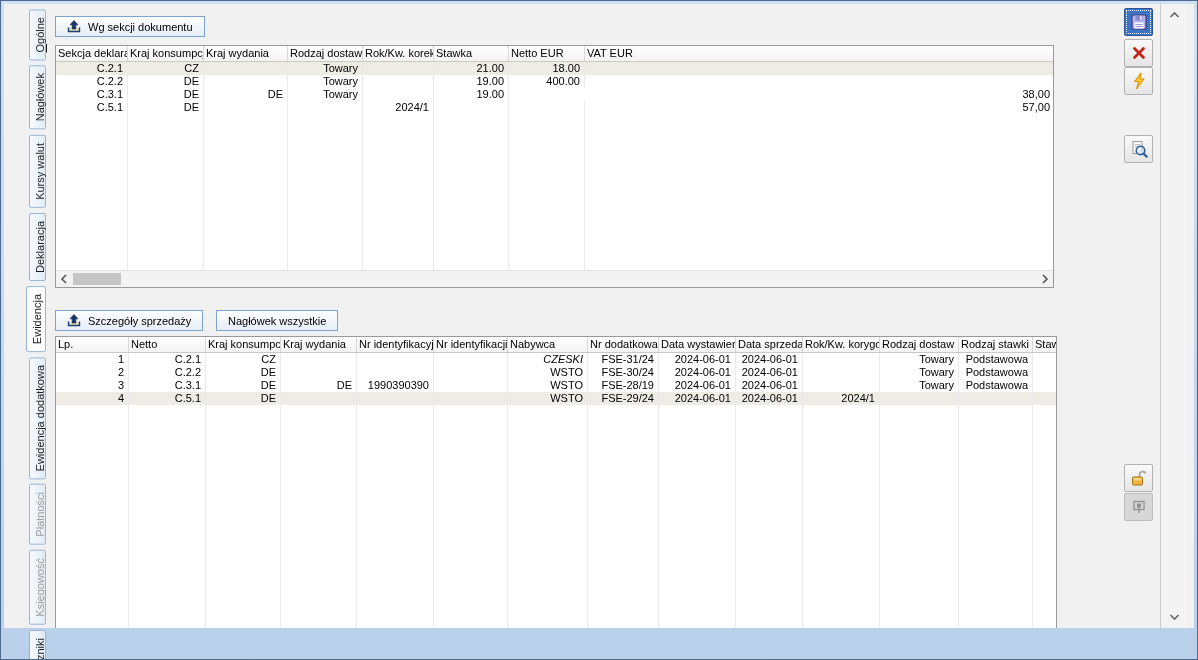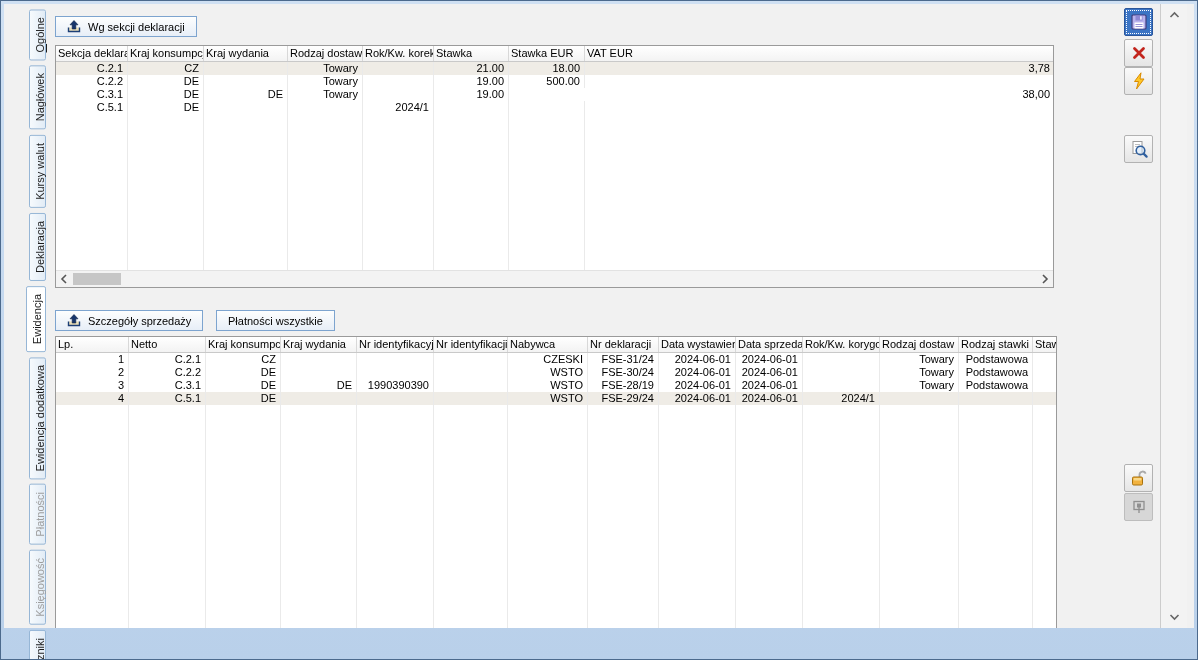--- a/index.html
+++ b/index.html
@@ -106,72 +106,72 @@
         <div class="tab">Załączniki</div>
       </div>
 
     <button class="cbtn" style="left:51px; top:12px;">
       <span class="bico">
         <svg width="14" height="13" viewBox="0 0 14 13">
           <path d="M1.5 7.5 L1.5 11.5 L12.5 11.5 L12.5 7.5" fill="#eadfb9" stroke="#1c3f77" stroke-width="1.4"></path>
           <polygon points="7,0.5 11,4.8 8.8,4.8 8.8,9 5.2,9 5.2,4.8 3,4.8" fill="#17356b" stroke="#0e2347" stroke-width="0.6"></polygon>
         </svg>
       </span>
-      <span>Wg sekcji deklaracji</span>
+      <span>Wg sekcji dokumentu</span>
     </button>
 
     <div class="tbox" style="left:51px; top:41px; width:999px; height:243px;">
       <div class="tgrid" id="t1grid">
           <div class="trow thead">
             <div class="tcell th" style="width: 72px;">Sekcja deklaracji</div>
             <div class="tcell th" style="width: 76px;">Kraj konsumpcji</div>
             <div class="tcell th" style="width: 84px;">Kraj wydania</div>
             <div class="tcell th" style="width: 75px;">Rodzaj dostaw</div>
             <div class="tcell th" style="width: 71px;">Rok/Kw. korekty</div>
             <div class="tcell th" style="width: 75px;">Stawka</div>
-            <div class="tcell th" style="width: 76px;">Stawka EUR</div>
+            <div class="tcell th" style="width: 76px;">Netto EUR</div>
             <div class="tcell th" style="width: 470px;">VAT EUR</div>
           </div>
           <div class="trow sel">
             <div class="tcell" style="width: 72px;">C.2.1</div>
             <div class="tcell" style="width: 76px;">CZ</div>
             <div class="tcell" style="width: 84px;"></div>
             <div class="tcell" style="width: 75px;">Towary</div>
             <div class="tcell" style="width: 71px;"></div>
             <div class="tcell" style="width: 75px;">21.00</div>
             <div class="tcell" style="width: 76px;">18.00</div>
-            <div class="tcell" style="width: 470px;">3,78</div>
           </div>
           <div class="trow">
             <div class="tcell" style="width: 72px;">C.2.2</div>
             <div class="tcell" style="width: 76px;">DE</div>
             <div class="tcell" style="width: 84px;"></div>
             <div class="tcell" style="width: 75px;">Towary</div>
             <div class="tcell" style="width: 71px;"></div>
             <div class="tcell" style="width: 75px;">19.00</div>
-            <div class="tcell" style="width: 76px;">500.00</div>
+            <div class="tcell" style="width: 76px;">400.00</div>
           </div>
           <div class="trow">
             <div class="tcell" style="width: 72px;">C.3.1</div>
             <div class="tcell" style="width: 76px;">DE</div>
             <div class="tcell" style="width: 84px;">DE</div>
             <div class="tcell" style="width: 75px;">Towary</div>
             <div class="tcell" style="width: 71px;"></div>
             <div class="tcell" style="width: 75px;">19.00</div>
             <div class="tcell" style="width: 76px; margin-top: 28px;">200.00</div>
             <div class="tcell" style="width: 470px; text-align: right;">38,00</div>
           </div>
           <div class="trow">
             <div class="tcell" style="width: 72px;">C.5.1</div>
             <div class="tcell" style="width: 76px;">DE</div>
             <div class="tcell" style="width: 84px;"></div>
             <div class="tcell" style="width: 75px;"></div>
             <div class="tcell" style="width: 71px;">2024/1</div>
             <div class="tcell" style="width: 75px;"></div>
             <div class="tcell" style="width: 76px;"></div>
+            <div class="tcell" style="width: 470px;">57,00</div>
           </div>
           <div class="trow fill">
             <div class="tcell fillcell" style="width: 72px;"></div>
             <div class="tcell fillcell" style="width: 76px;"></div>
             <div class="tcell fillcell" style="width: 84px;"></div>
             <div class="tcell fillcell" style="width: 75px;"></div>
             <div class="tcell fillcell" style="width: 71px;"></div>
             <div class="tcell fillcell" style="width: 75px;"></div>
             <div class="tcell fillcell" style="width: 76px;"></div>
             <div class="tcell fillcell" style="width: 470px;"></div>
@@ -196,49 +196,49 @@
     <button class="cbtn" style="left:51px; top:306px;">
       <span class="bico">
         <svg width="14" height="13" viewBox="0 0 14 13">
           <path d="M1.5 7.5 L1.5 11.5 L12.5 11.5 L12.5 7.5" fill="#eadfb9" stroke="#1c3f77" stroke-width="1.4"></path>
           <polygon points="7,0.5 11,4.8 8.8,4.8 8.8,9 5.2,9 5.2,4.8 3,4.8" fill="#17356b" stroke="#0e2347" stroke-width="0.6"></polygon>
         </svg>
       </span>
       <span>Szczegóły sprzedaży</span>
     </button>
     <button class="cbtn" style="left:212px; top:306px; justify-content:center;">
-      <span>Płatności wszystkie</span>
+      <span>Nagłówek wszystkie</span>
     </button>
 
     <div class="tbox noborderbottom" style="left:51px; top:332px; width:1002px; height:292px;">
       <div class="tgrid" id="t2grid">
           <div class="trow thead">
             <div class="tcell th" style="width: 73px;">Lp.</div>
             <div class="tcell th" style="width: 77px;">Netto</div>
             <div class="tcell th" style="width: 75px;">Kraj konsumpcji</div>
             <div class="tcell th" style="width: 76px;">Kraj wydania</div>
             <div class="tcell th" style="width: 77px;">Nr identyfikacyjny</div>
             <div class="tcell th" style="width: 74px;">Nr identyfikacji</div>
             <div class="tcell th" style="width: 80px;">Nabywca</div>
-            <div class="tcell th" style="width: 71px;">Nr deklaracji</div>
+            <div class="tcell th" style="width: 71px;">Nr dodatkowa</div>
             <div class="tcell th" style="width: 77px;">Data wystawienia</div>
             <div class="tcell th" style="width: 67px;">Data sprzedaży</div>
             <div class="tcell th" style="width: 77px;">Rok/Kw. korygowany</div>
             <div class="tcell th" style="width: 79px;">Rodzaj dostaw</div>
             <div class="tcell th" style="width: 74px;">Rodzaj stawki</div>
             <div class="tcell th" style="width: 25px;">Stawka</div>
           </div>
           <div class="trow">
             <div class="tcell" style="width: 73px;">1</div>
             <div class="tcell" style="width: 77px;">C.2.1</div>
             <div class="tcell" style="width: 75px;">CZ</div>
             <div class="tcell" style="width: 76px;"></div>
             <div class="tcell" style="width: 77px;"></div>
             <div class="tcell" style="width: 74px;"></div>
-            <div class="tcell" style="width: 80px;">CZESKI</div>
+            <div class="tcell" style="width: 80px; font-style: italic;">CZESKI</div>
             <div class="tcell" style="width: 71px;">FSE-31/24</div>
             <div class="tcell" style="width: 77px;">2024-06-01</div>
             <div class="tcell" style="width: 67px;">2024-06-01</div>
             <div class="tcell" style="width: 77px;"></div>
             <div class="tcell" style="width: 79px;">Towary</div>
             <div class="tcell" style="width: 74px;">Podstawowa</div>
             <div class="tcell" style="width: 25px;"></div>
           </div>
           <div class="trow">
             <div class="tcell" style="width: 73px;">2</div>

